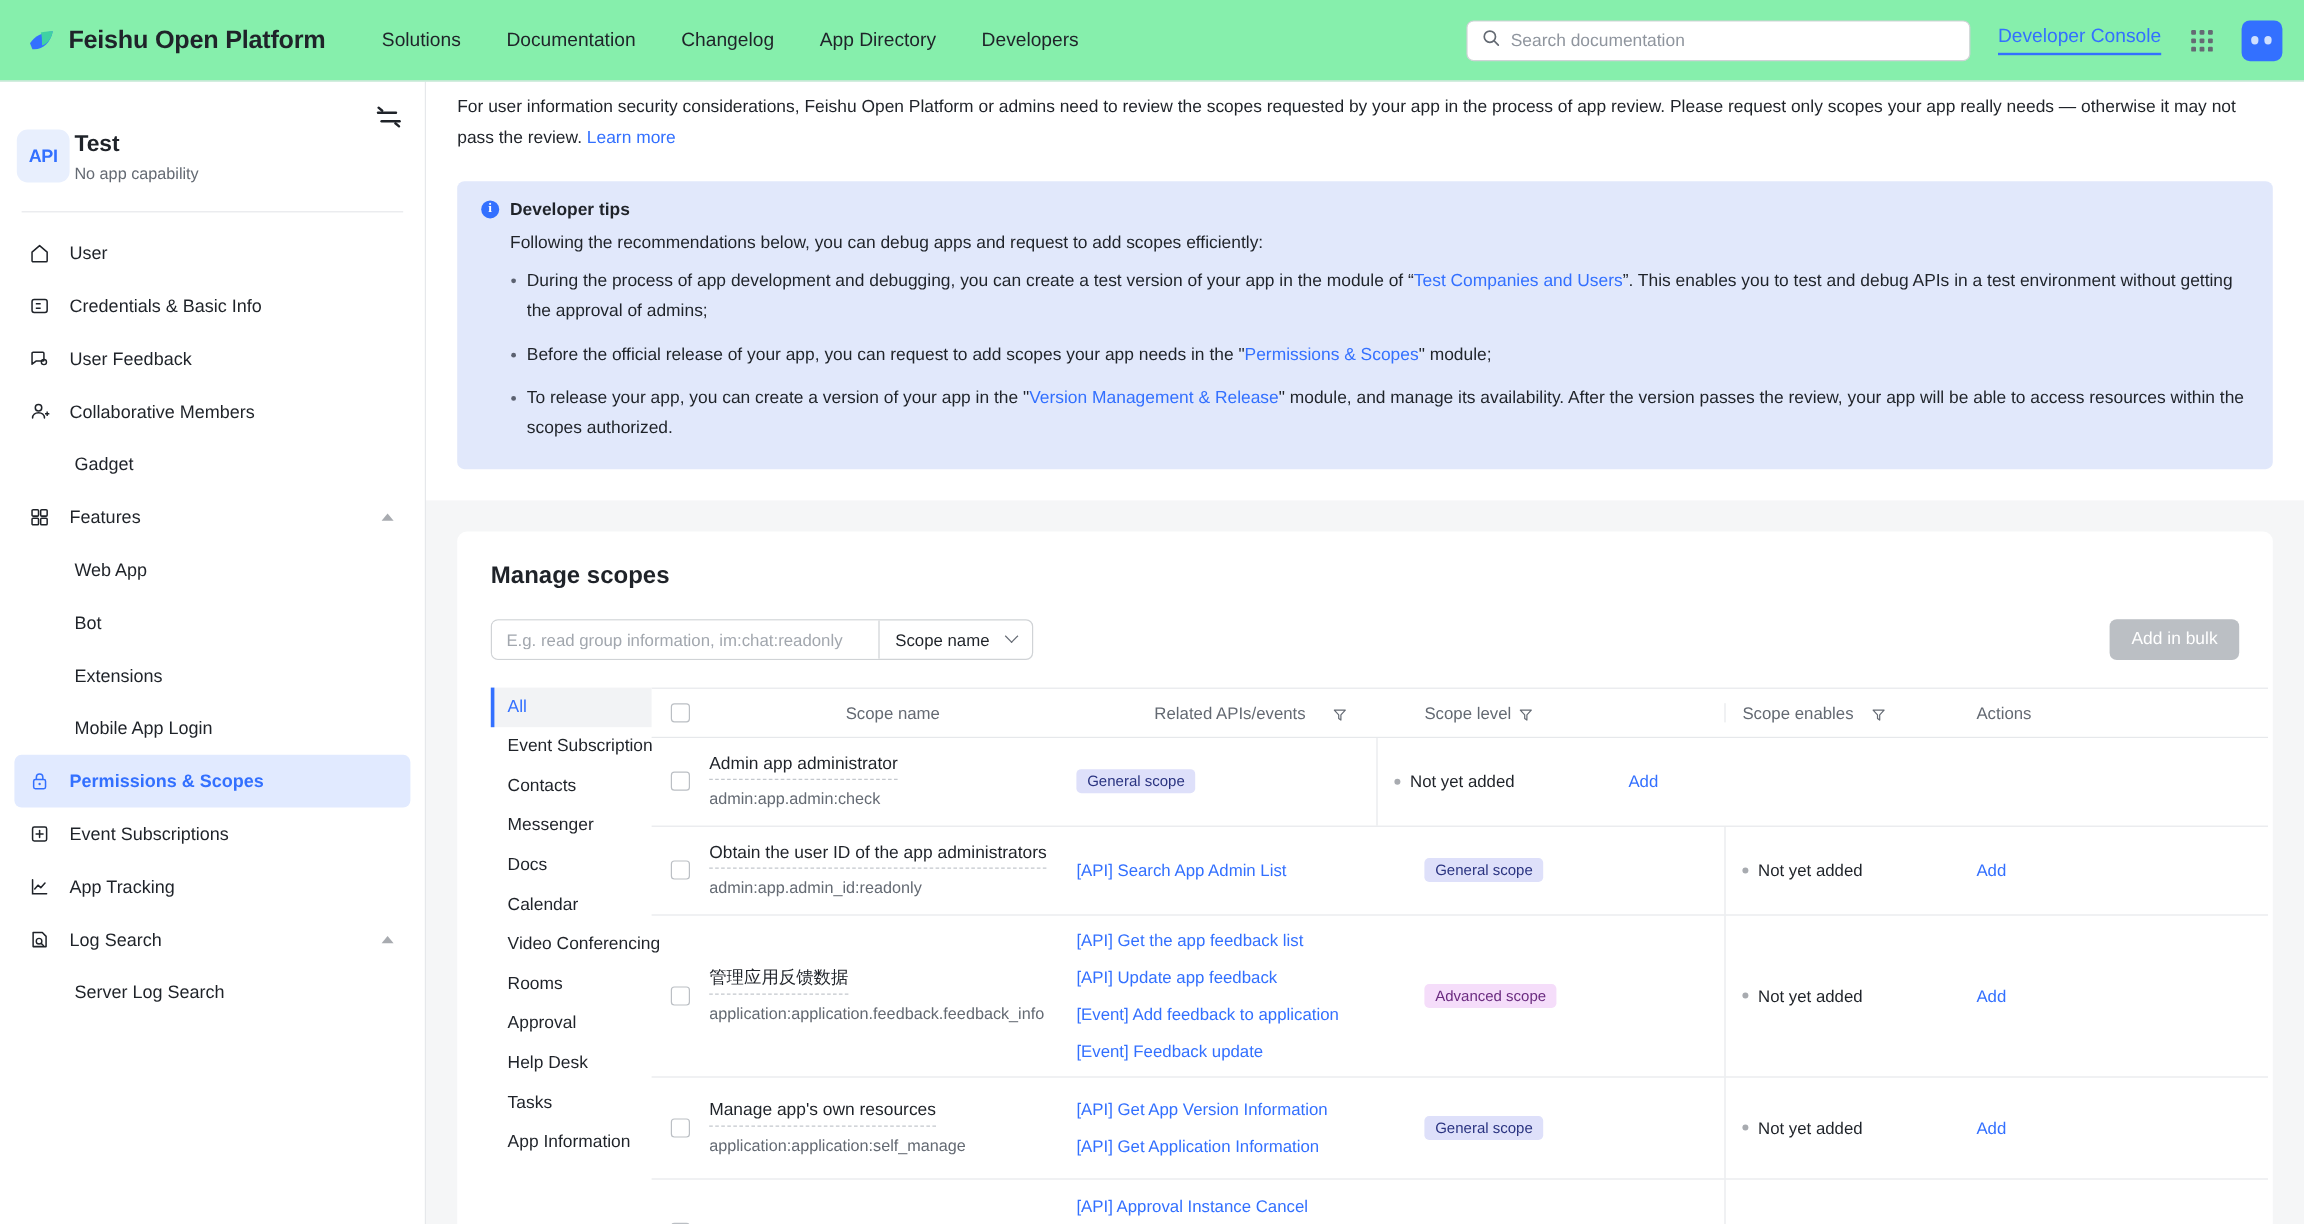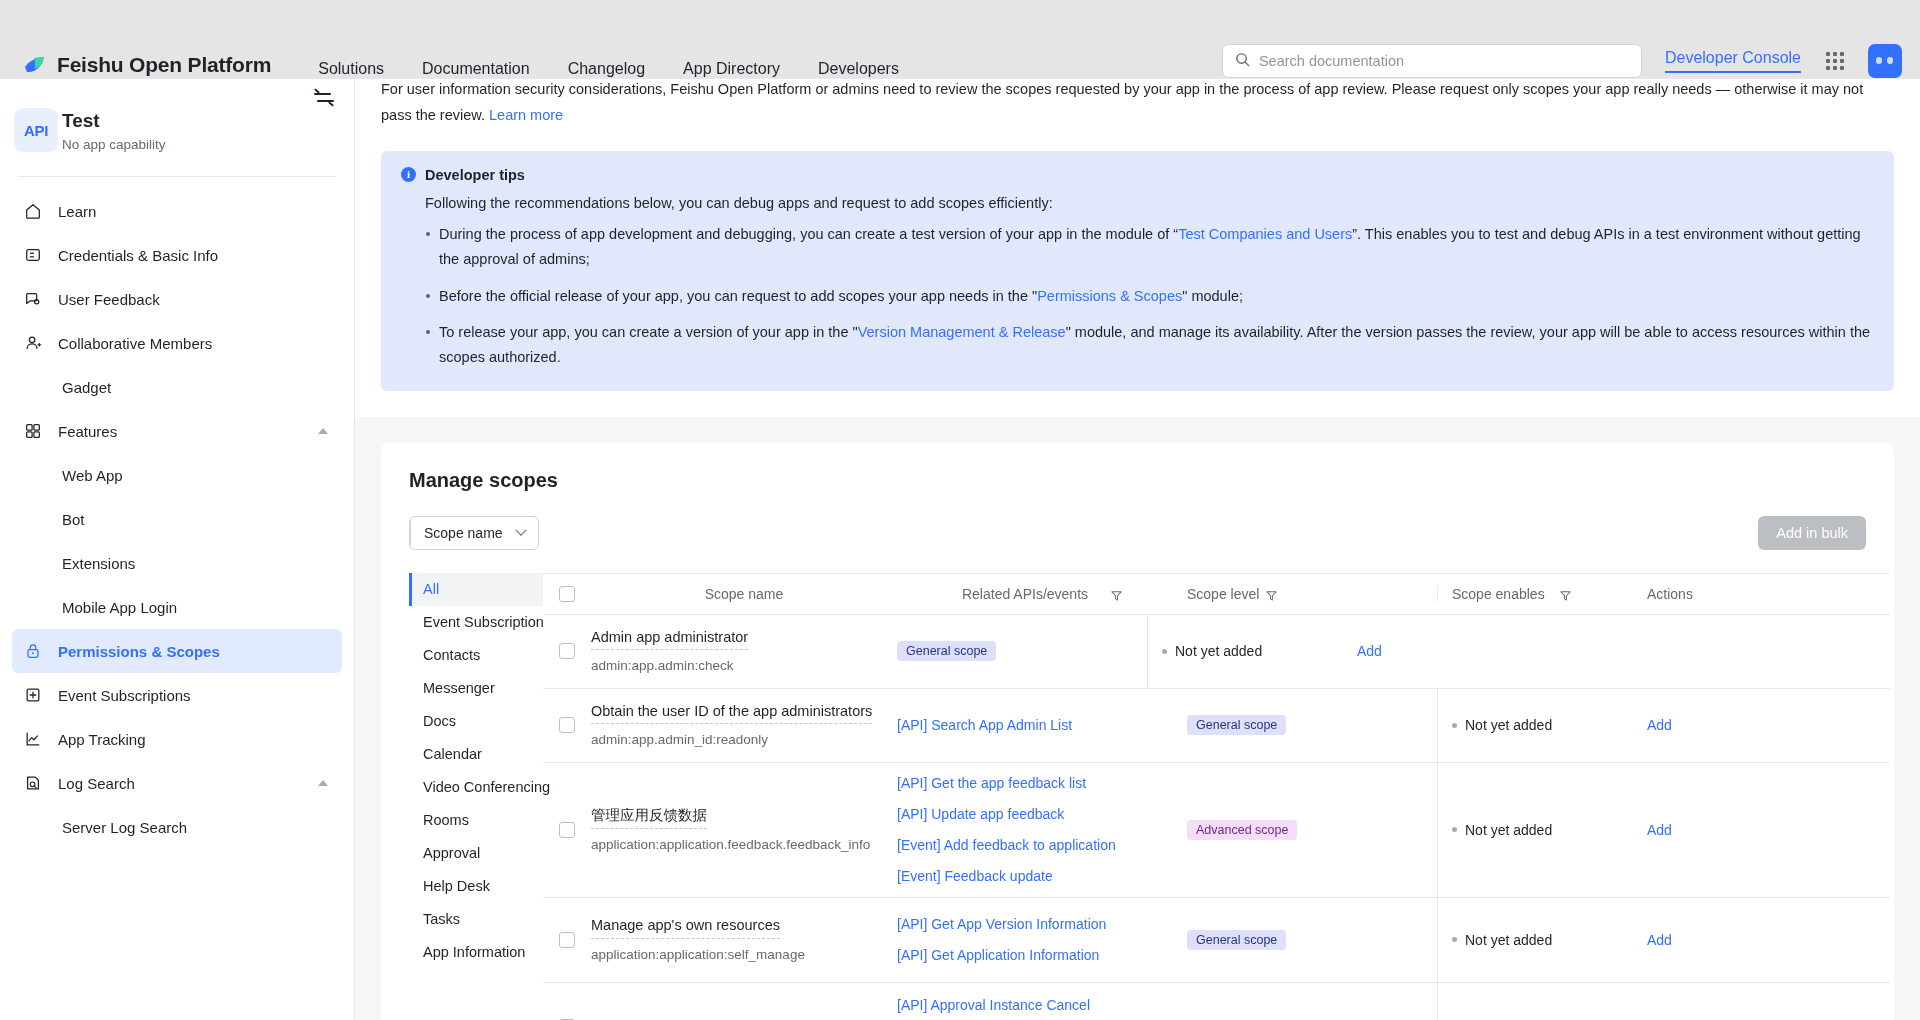--- a/index.html
+++ b/index.html
@@ -7,24 +7,24 @@
     width: 1920px; height: 1020px;
     font-family: "Liberation Sans", sans-serif;
     background: #ffffff;
     color: #1f2329;
     overflow: hidden;
   }
 
   
   .topnav {
     position: absolute; top: 0; left: 0;
-    width: 1920px; height: 79px;
-    background: #e5e5e5;
+    width: 1920px; height: 68px;
+    background: #86efac;
     border-bottom: 1px solid #e6e8eb;
-    display: flex; align-items: flex-end;
+    display: flex; align-items: center;
     z-index: 50;
   }
   .brand { display: flex; align-items: center; gap: 9px; margin-left: 22px; }
   .brand-logo { width: 26px; height: 26px; position: relative; }
   .brand-name { font-size: 21px; font-weight: 700; letter-spacing: -0.2px; color: #1f2329; white-space: nowrap; }
   .navlinks { display: flex; align-items: center; gap: 38px; margin-left: 47px; }
   .navlink { font-size: 16px; color: #1f2329; cursor: pointer; white-space: nowrap; }
   .nav-right { margin-left: auto; display: flex; align-items: center; gap: 0; margin-right: 18px; }
   .searchbox {
     width: 420px; height: 34px;
@@ -270,21 +270,21 @@
   <div class="sb-divider"></div>
 
   <div class="sb-list">
 
     <div class="sb-item">
       <span class="sb-icon">
         <svg width="18" height="18" viewBox="0 0 20 20">
             <path d="M3 9l7-6 7 6v8a1 1 0 0 1-1 1H4a1 1 0 0 1-1-1z" fill="none" stroke="#1f2329" stroke-width="1.4" stroke-linejoin="round"></path>
           </svg>
       </span>
-      <span class="sb-label">Learn</span>
+      <span class="sb-label">User</span>
     </div>
 
     <div class="sb-item">
       <span class="sb-icon">
         <svg width="18" height="18" viewBox="0 0 20 20">
             <rect x="3" y="4" width="14" height="12" rx="2" fill="none" stroke="#1f2329" stroke-width="1.4"></rect>
             <line x1="6.5" y1="8" x2="11" y2="8" stroke="#1f2329" stroke-width="1.4"></line>
             <line x1="6.5" y1="12" x2="11" y2="12" stroke="#1f2329" stroke-width="1.4"></line>
           </svg>
       </span>
@@ -418,20 +418,21 @@
         </div>
       </div>
     </div>
   </div>
 
   <div class="panel-scopes">
     <div class="scopes-title">Manage scopes</div>
 
     <div class="filter-row">
       <div class="scope-search">
+        <input type="text" placeholder="E.g. read group information, im:chat:readonly" style="">
         <div class="scope-select">
           <span>Scope name</span>
           <span class="chev"></span>
         </div>
       </div>
       <button class="bulk-btn">Add in bulk</button>
     </div>
 
     <div class="scopes-body">
 

